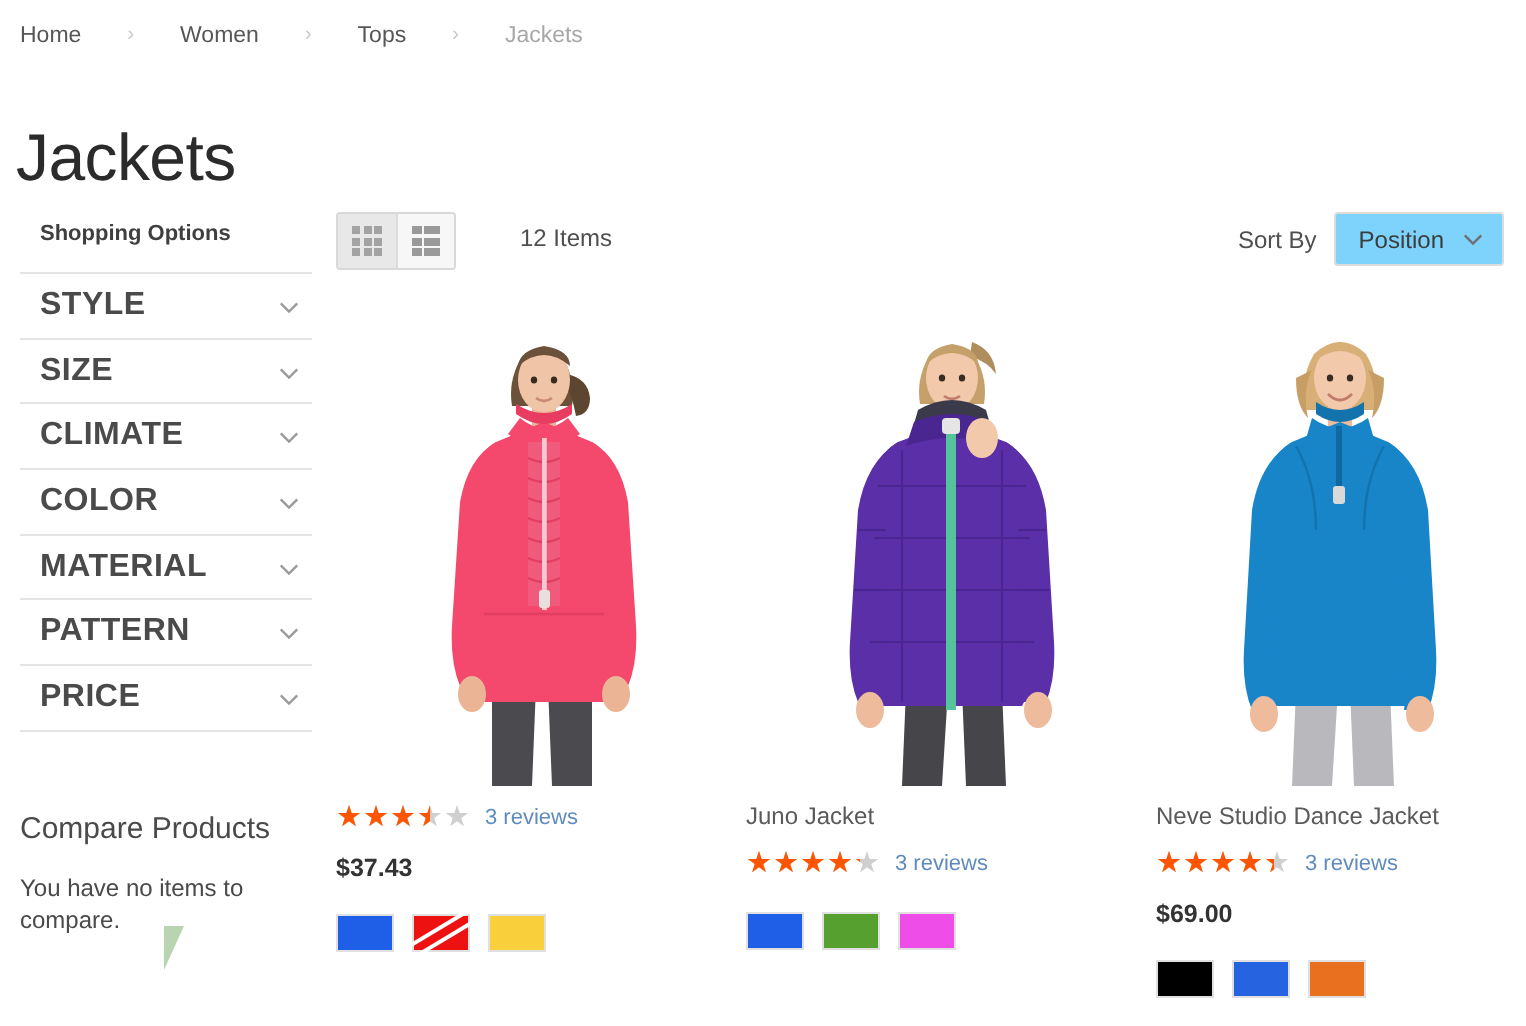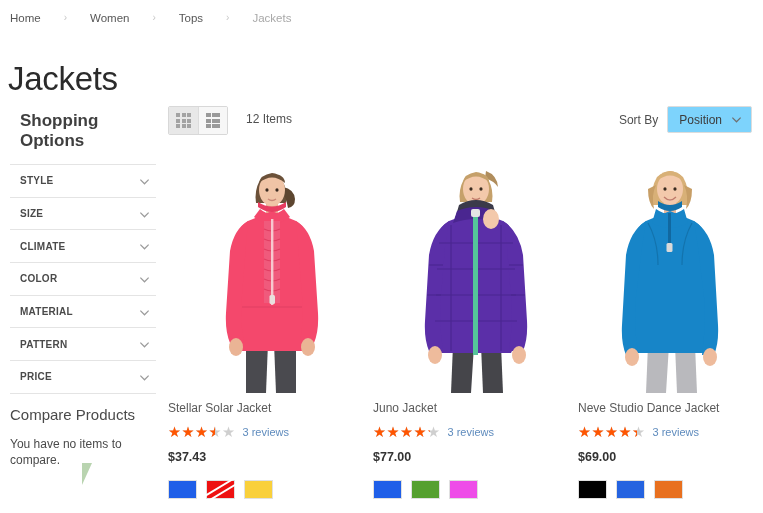--- a/index.html
+++ b/index.html
@@ -30,29 +30,29 @@
   
   .page-title {
     position: absolute; left: 8px; top: 36px;
     font-size: 33px; font-weight: 300; color: #2b2b2b;
     letter-spacing: -0.3px; line-height: 42px;
   }
 
   
   .sidebar { position: absolute; left: 10px; top: 107px; width: 146px; }
   .sidebar-title {
-    font-size: 17px; font-weight: bold; color: #3f3f3f;
+    font-size: 11px; font-weight: bold; color: #3f3f3f;
     padding: 4px 0 13px 10px;
   }
   .filter-list { border-top: 1px solid #e4e4e4; }
   .filter-item {
     position: relative;
     border-bottom: 1px solid #e4e4e4;
     padding: 10px 10px 10px 10px;
-    font-size: 10px; font-weight: bold; color: #4a4a4a;
+    font-size: 16px; font-weight: bold; color: #4a4a4a;
     letter-spacing: 0.25px;
     cursor: pointer;
     height: 32.7px;
     display: flex; align-items: center;
   }
   .chev {
     position: absolute; right: 6px; top: 50%;
     margin-top: -5px;
     width: 11px; height: 11px;
   }
@@ -108,21 +108,21 @@
   .vm.list { background: #f7f7f7; border-left: 1px solid #dcdcdc; }
   .dot-grid { display: grid; grid-template-columns: repeat(3, 4px); gap: 1.5px; }
   .dot-grid i { display: block; width: 4px; height: 4px; background: #a3a3a3; }
   .list-ico { display: flex; gap: 1.5px; }
   .list-ico .lcol-a { display: grid; grid-template-rows: repeat(3, 4px); gap: 1.5px; }
   .list-ico .lcol-a i { display:block; width: 5px; height: 4px; background: #9a9a9a; }
   .list-ico .lcol-b { display: grid; grid-template-rows: repeat(3, 4px); gap: 1.5px; }
   .list-ico .lcol-b i { display:block; width: 8px; height: 4px; background: #9a9a9a; }
 
   .items-count {
-    position: absolute; left: 78px; top: 6px;
+    position: absolute; left: 92px; top: 6px;
     font-size: 12px; color: #4f4f4f;
   }
   .sort-wrap {
     position: absolute; right: 11px; top: 0;
     display: flex; align-items: center; gap: 9px;
   }
   .sort-label { font-size: 12px; color: #4f4f4f; }
   .sort-select {
     display: flex; align-items: center; gap: 9px;
     background: #7dd3fc;
@@ -368,21 +368,20 @@
           <path d="M96 76 L96 158 L112 158 L112 76 Z" fill="#f05a7c"></path>
           <g stroke="#e0days"></g>
           <path d="M96 84 Q104 88 112 84 M96 94 Q104 98 112 94 M96 104 Q104 108 112 104 M96 114 Q104 118 112 114 M96 124 Q104 128 112 124 M96 134 Q104 138 112 134 M96 144 Q104 148 112 144" stroke="#e03e62" stroke-width="1.2" fill="none"></path>
 
           <rect x="103" y="74" width="2.4" height="86" fill="#f7c8cf"></rect>
           <rect x="101.5" y="150" width="5.5" height="9" rx="1.5" fill="#e9e0de"></rect>
 
           <path d="M74 162 L134 162" stroke="#e03e62" stroke-width="1.2" fill="none"></path>
         </svg>
       </div>
-      <div class="prod-name">Stellar Solar Jacket</div>
       <div class="rating-row">
         <span class="stars">
           <span class="stars-bg">★★★★★</span>
           <span class="stars-fg" style="width: 70%;">★★★★★</span>
         </span>
         <span class="reviews">3 reviews</span>
       </div>
       <div class="price">$37.43</div>
       <div class="swatches">
         <span class="swatch" style="background-color: rgb(31, 95, 232);"></span>
@@ -439,21 +438,20 @@
         </svg>
       </div>
       <div class="prod-name">Juno Jacket</div>
       <div class="rating-row">
         <span class="stars">
           <span class="stars-bg">★★★★★</span>
           <span class="stars-fg" style="width: 84%;">★★★★★</span>
         </span>
         <span class="reviews">3 reviews</span>
       </div>
-      <div class="price">$77.00</div>
       <div class="swatches">
         <span class="swatch" style="background-color: rgb(31, 95, 232);"></span>
         <span class="swatch" style="background-color: rgb(85, 160, 47);"></span>
         <span class="swatch" style="background-color: rgb(238, 77, 232);"></span>
       </div>
     </div>
 
     <div class="product">
       <div class="prod-img">
         <svg viewBox="0 0 185 248" preserveAspectRatio="xMidYMid meet">

